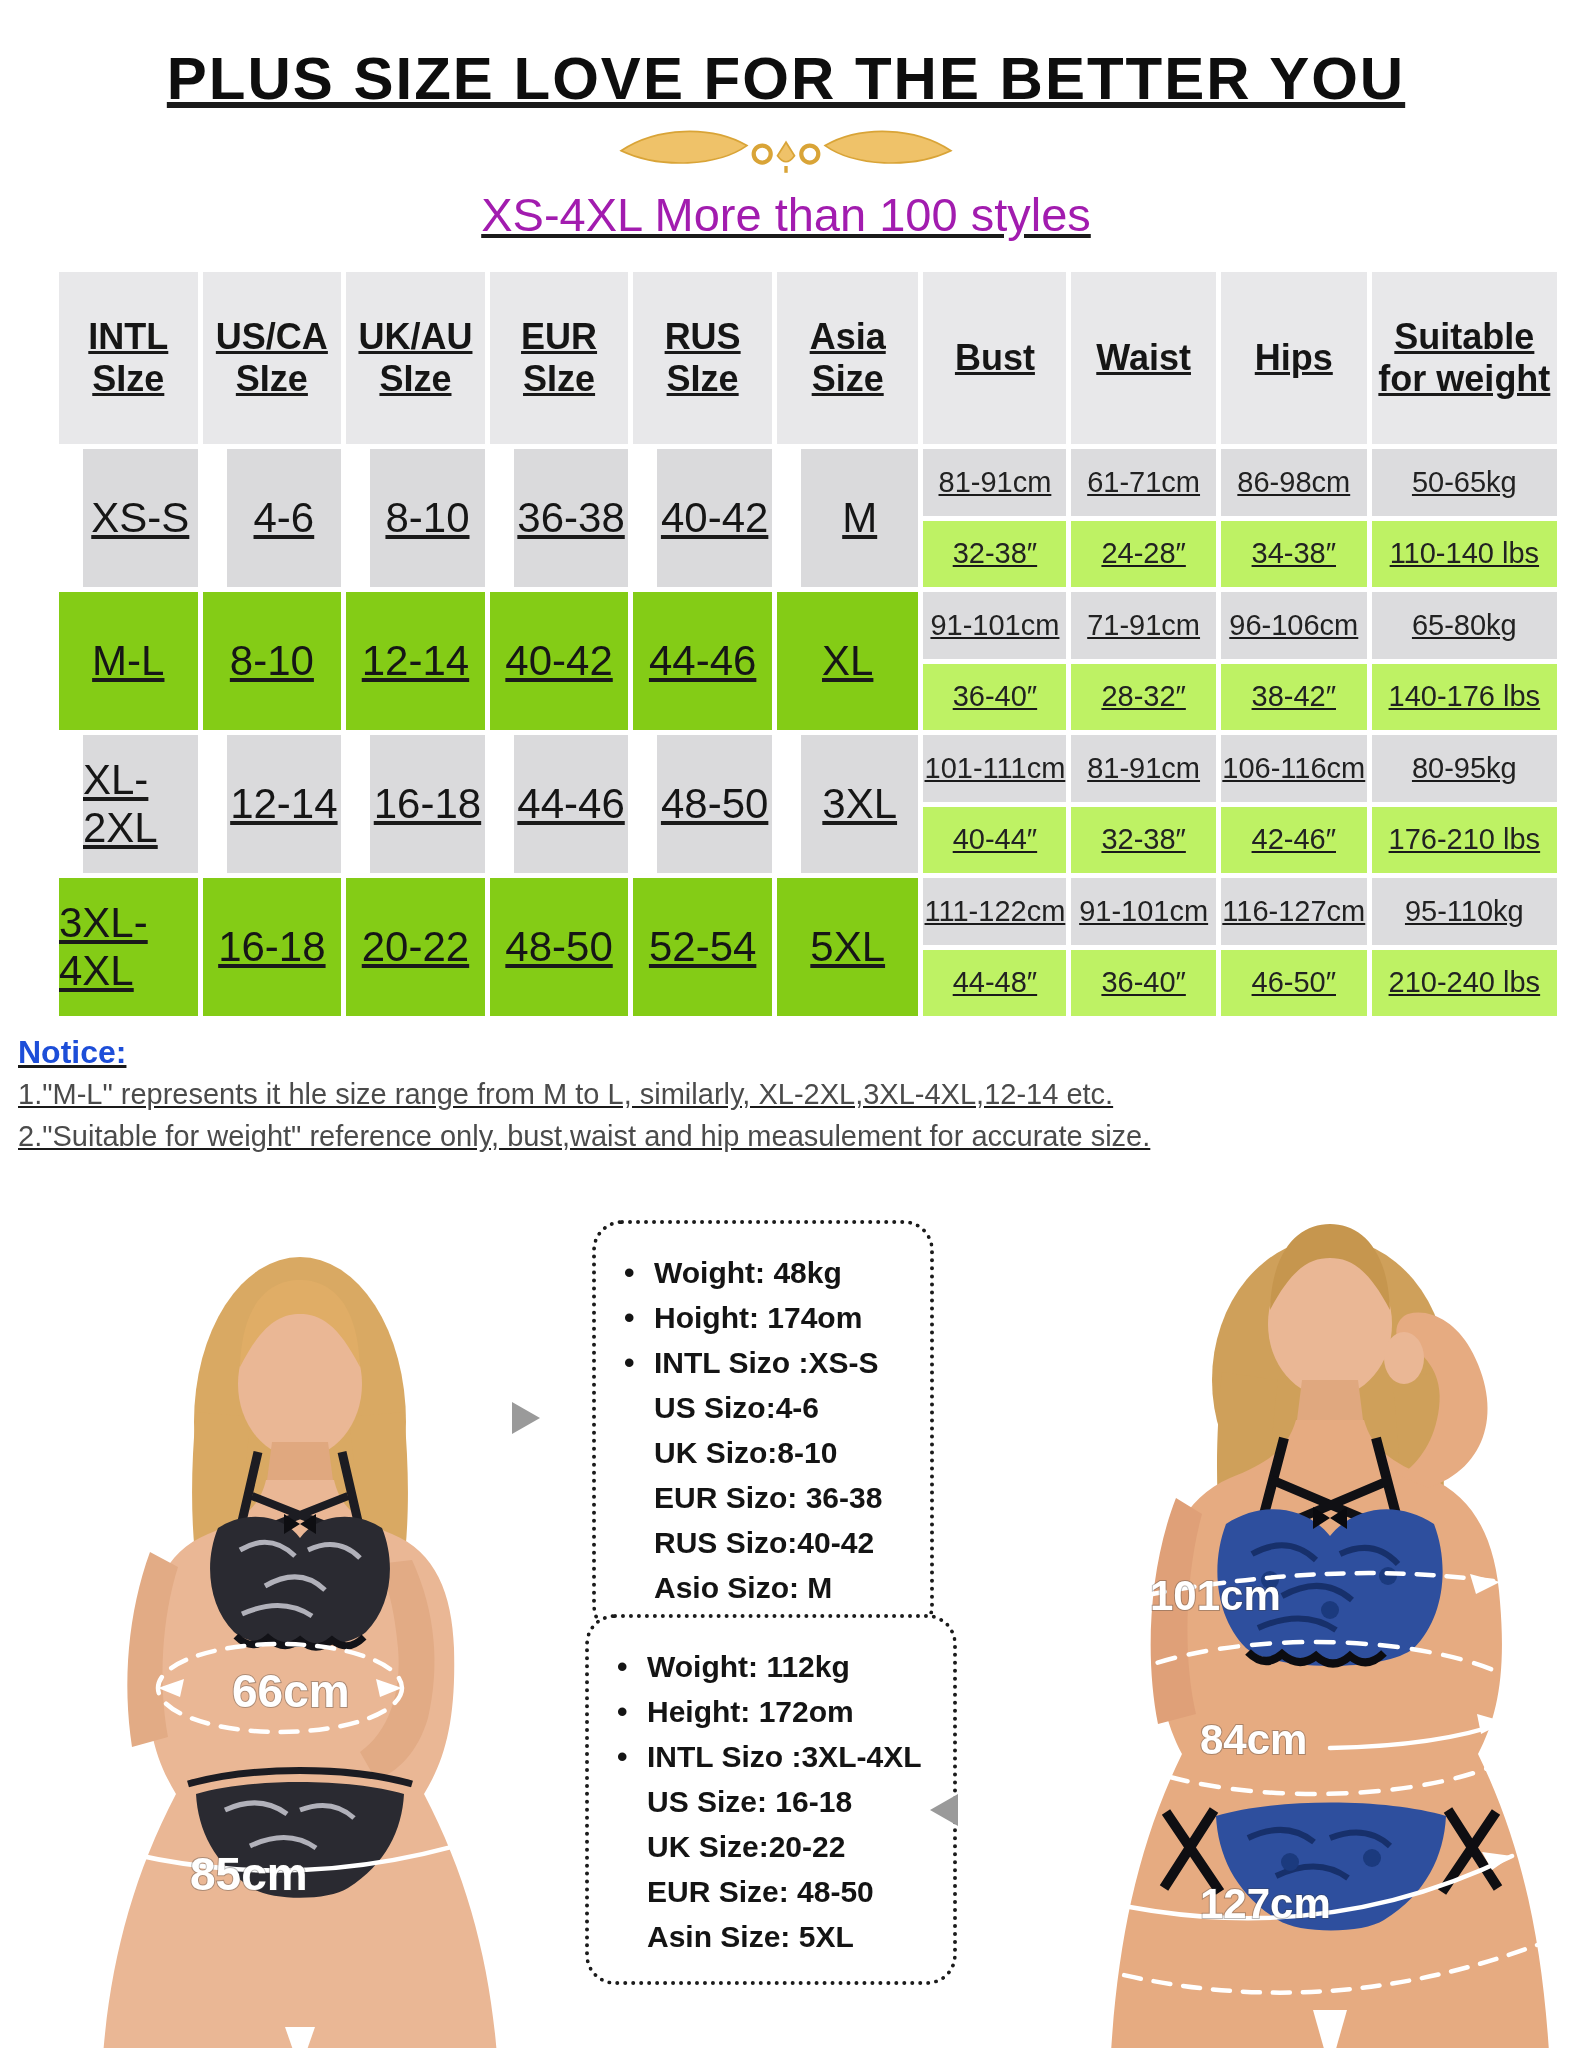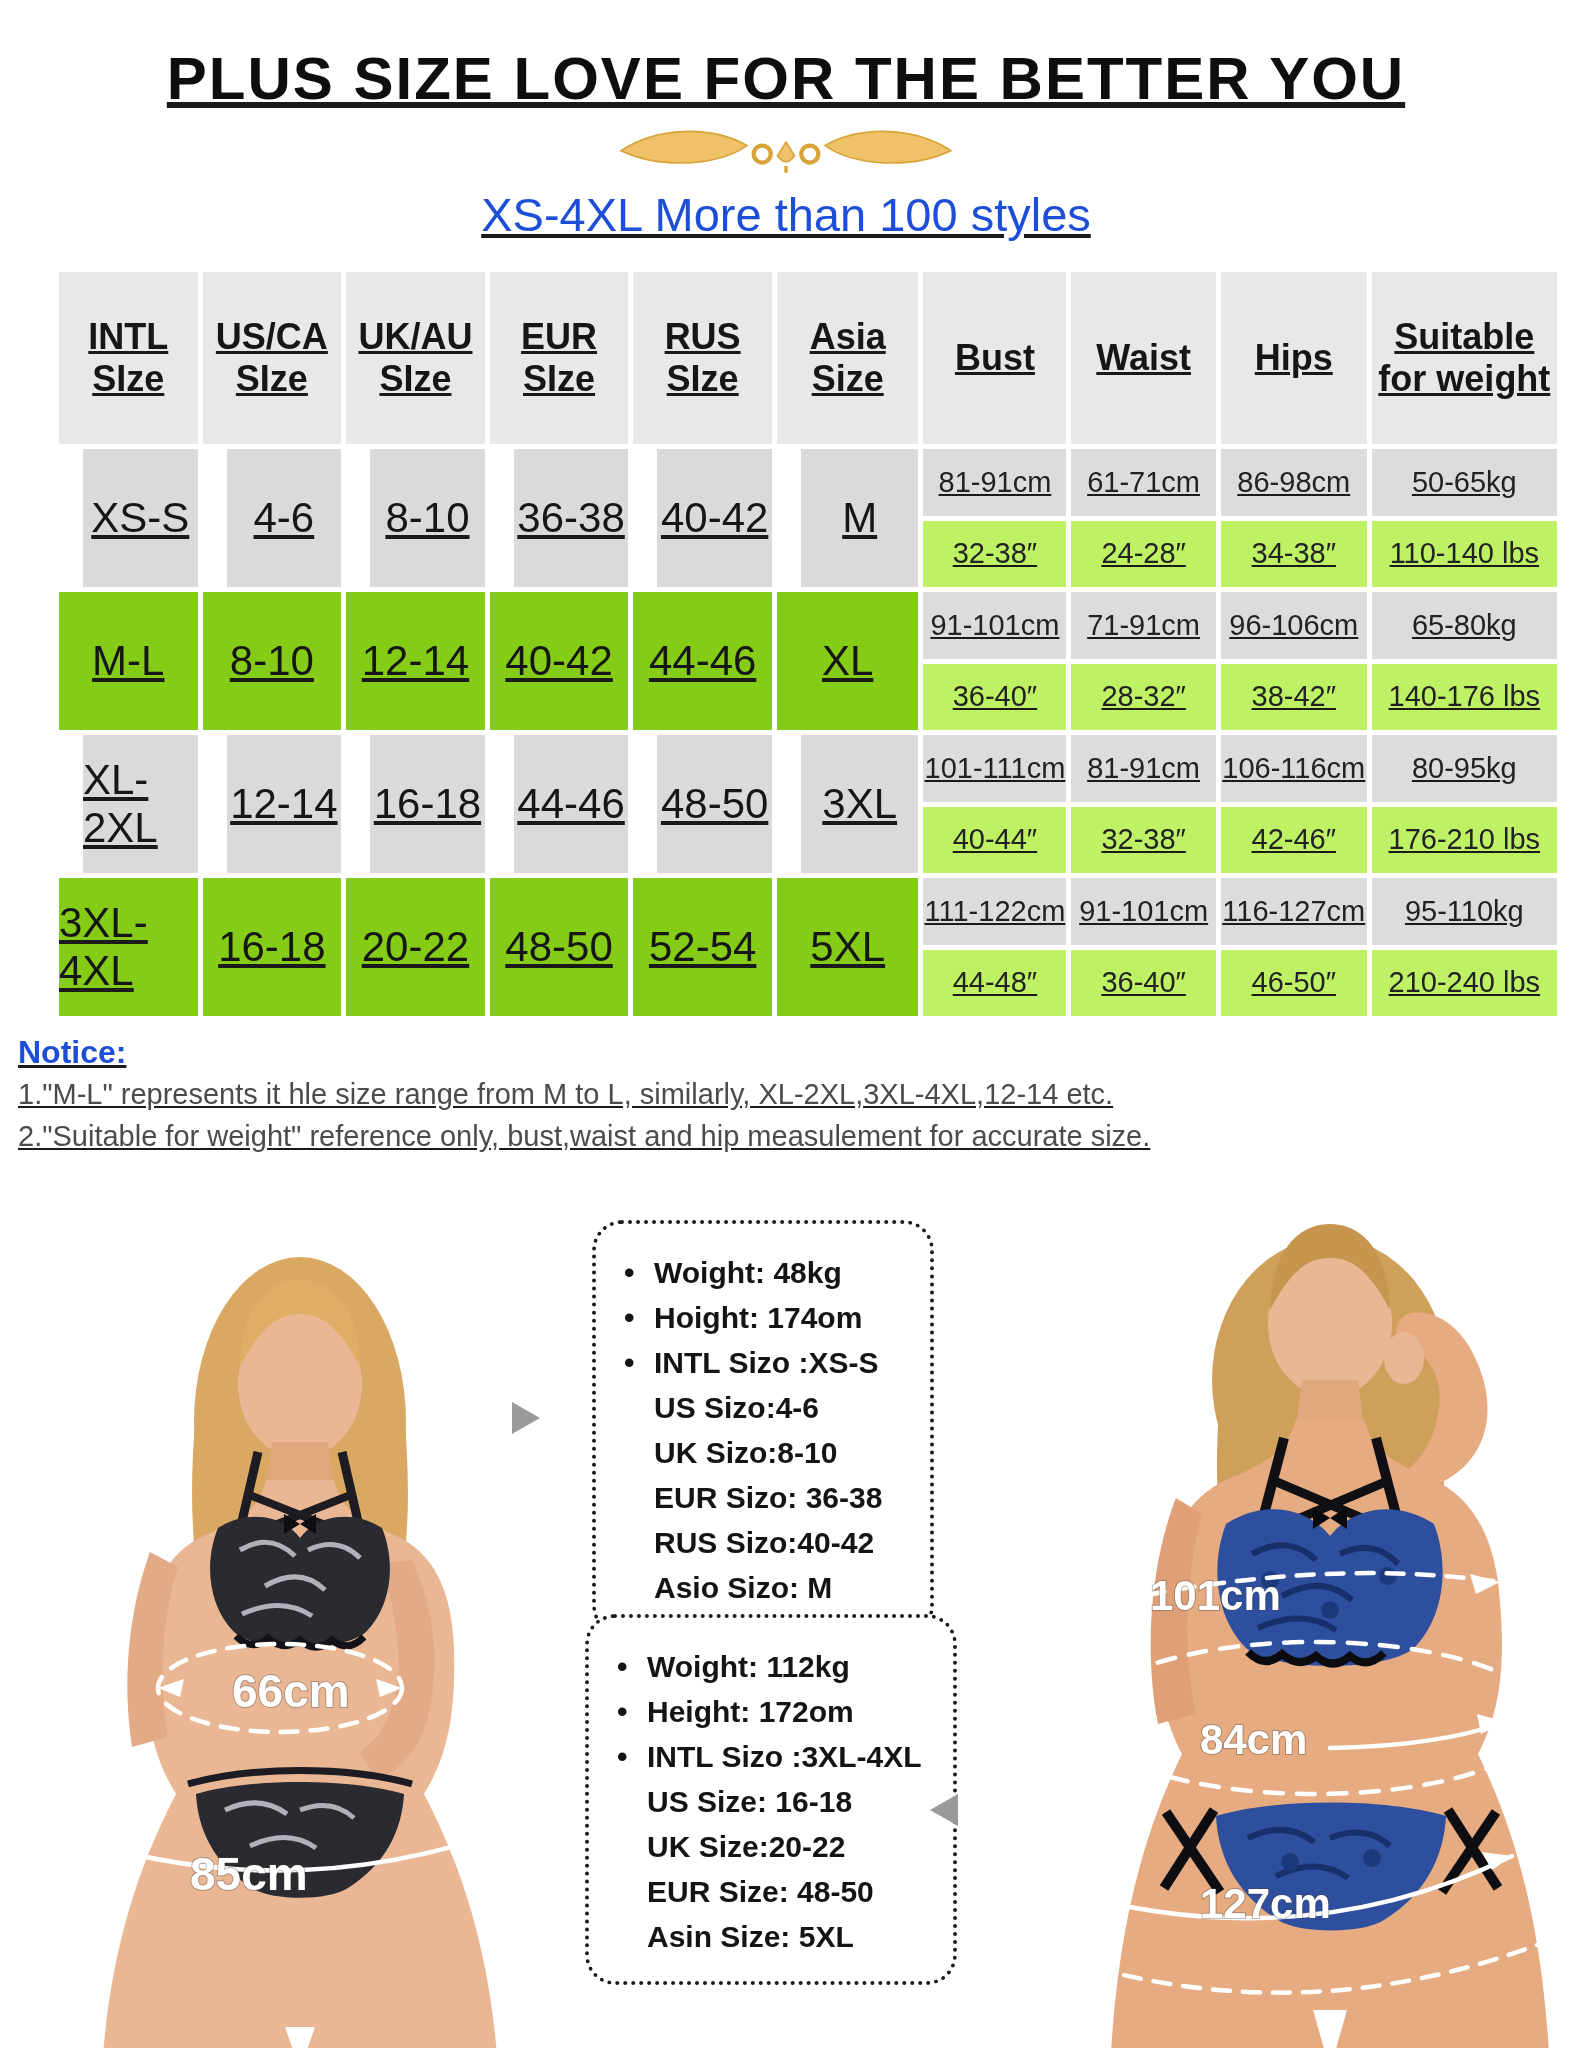--- a/index.html
+++ b/index.html
@@ -2,21 +2,21 @@
 <html><head>
 <meta charset="utf-8">
 <style>
   html,body{margin:0;padding:0;background:#ffffff;}
   body{font-family:"Liberation Sans", sans-serif;color:#1a1a1a;}
   .page{position:relative;width:1572px;height:2048px;background:#fff;overflow:hidden;text-decoration:underline;}
 
   .main-title{margin:44px 10px 0;text-align:center;font-size:60px;font-weight:bold;
     letter-spacing:2px;color:#0e0e0e;}
   .ornament{display:block;margin:8px auto 0;}
-  .subtitle{text-align:center;font-size:47px;color:#1d4ed8;margin-top:10px;}
+  .subtitle{text-align:center;font-size:47px;color:#a21caf;margin-top:10px;}
 
   .size-table{margin:30px 15px 0;display:grid;
     grid-template-columns:0.95fr 0.95fr 0.95fr 0.95fr 0.95fr 0.97fr 0.98fr 0.99fr 1fr 1.27fr;
     grid-template-rows:172px 138px 138px 138px 138px;gap:5px;padding-left:44px;}
   .cell{display:flex;align-items:center;justify-content:center;}
   .th{background:#e8e8ea;flex-direction:column;font-size:36px;font-weight:bold;line-height:1.18;color:#161616;text-align:center;}
   .size-cell{font-size:42px;color:#161616;}
   .row-d{background:#dadadc;margin-left:24px;}
   .row-l{background:#84cc16;}
   .measure-cell{display:flex;flex-direction:column;gap:5px;background:transparent;align-items:stretch;justify-content:stretch;}

